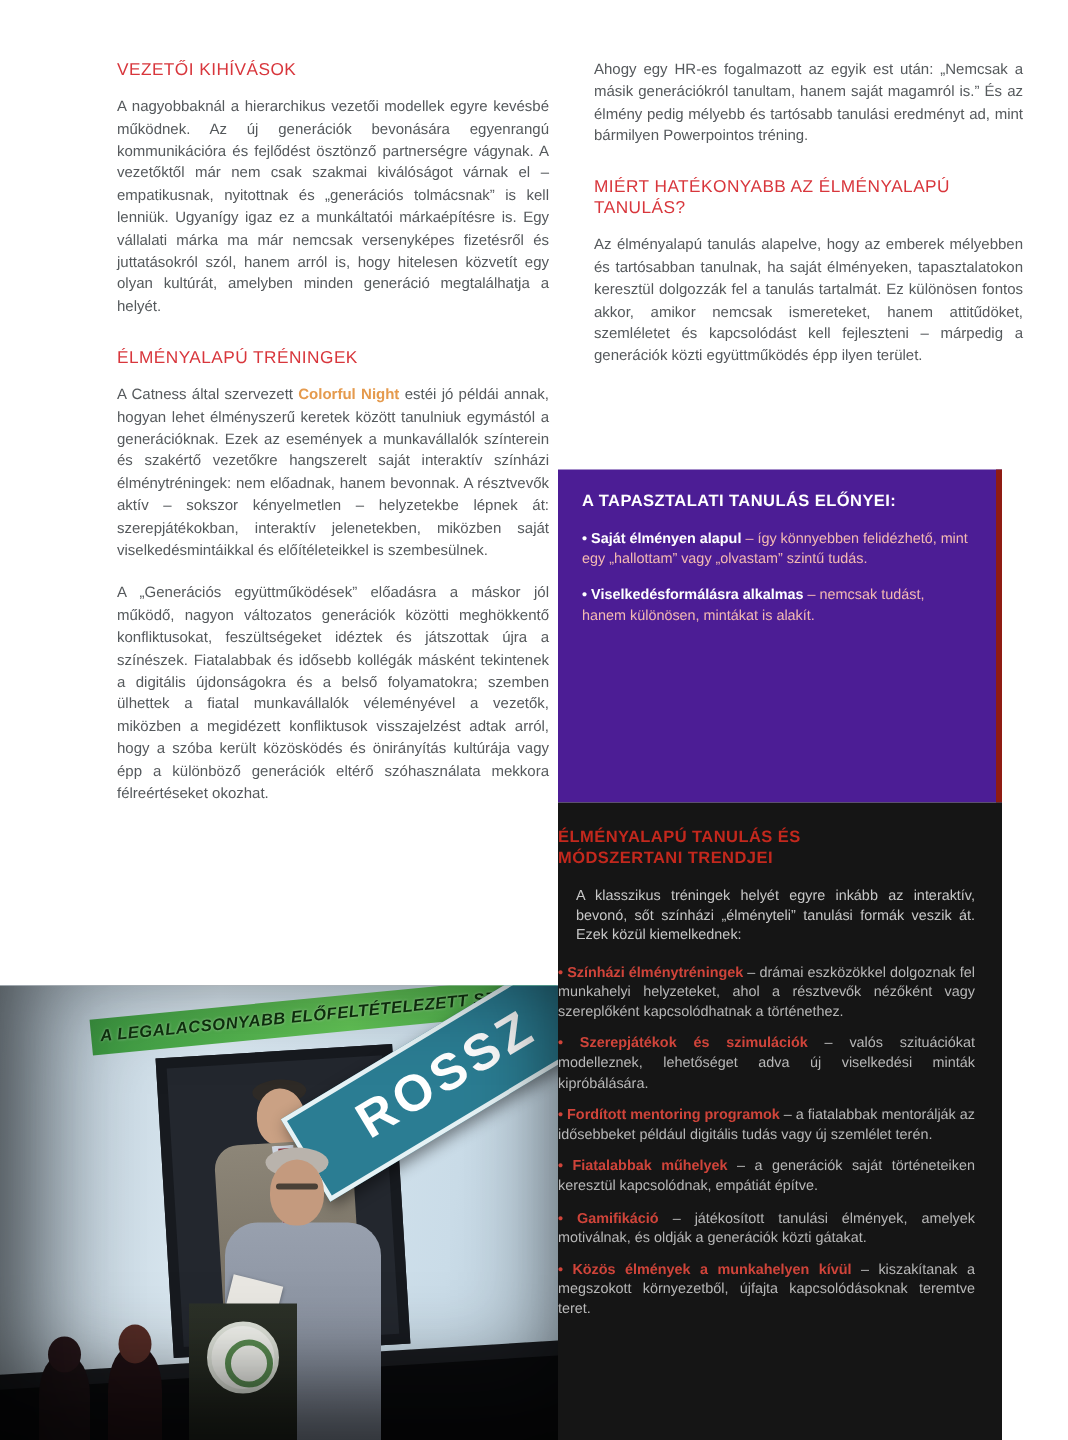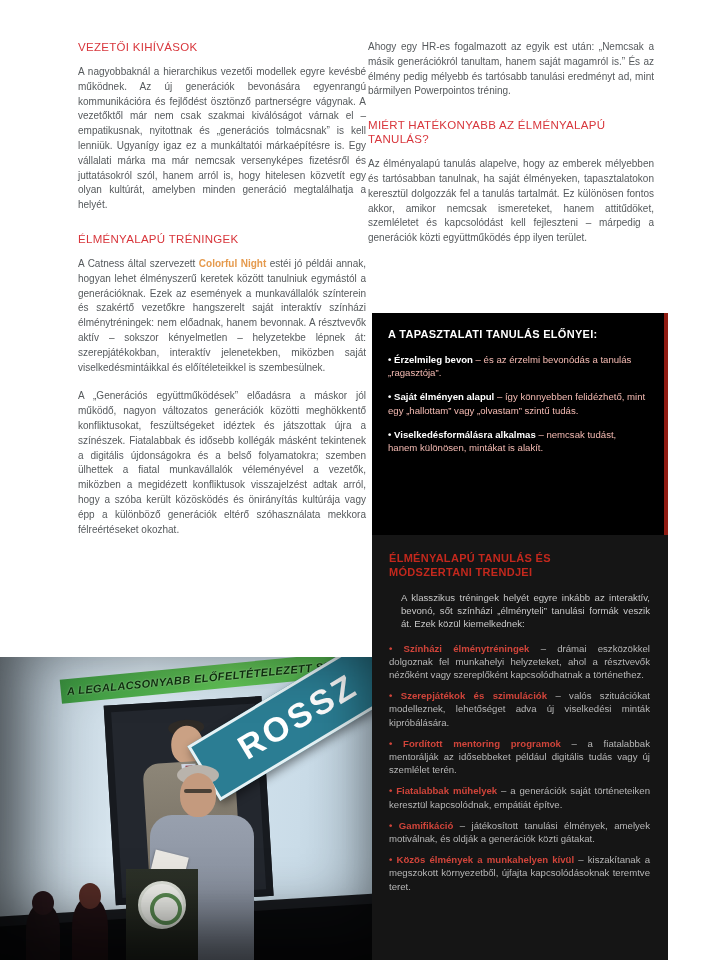--- a/index.html
+++ b/index.html
@@ -5,51 +5,51 @@
   html,body{margin:0;padding:0;}
   body{
     width:712px;height:960px;position:relative;overflow:hidden;
     background:#ffffff;
     font-family:"Liberation Sans", sans-serif;
     -webkit-font-smoothing:antialiased;
   }
   
   .col{position:absolute;top:40px;}
   .col-left{left:78px;width:288px;}
-  .col-right{left:368px;width:286px;}
+  .col-right{left:396px;width:286px;}
   .sec-heading{
     color:#d8363c;font-size:11.5px;font-weight:400;letter-spacing:.3px;
     margin:0 0 11px 0;text-transform:uppercase;line-height:14px;
   }
   .sec-heading.mt{margin-top:19px;}
   .body-p{
     color:#55595c;font-size:10px;line-height:14.8px;text-align:justify;
     margin:0 0 14px 0;
   }
   .link{color:#e59a4d;font-weight:700;text-decoration:none;}
   
   .benefits-box{
     position:absolute;left:372px;top:313px;width:296px;height:222px;
-    background:#000000;box-sizing:border-box;padding:15px 18px 10px 16px;
+    background:#4c1d95;box-sizing:border-box;padding:15px 18px 10px 16px;
     border-right:4px solid #8f1b12;
   }
   .benefits-title{
     color:#ffffff;font-size:11px;font-weight:700;letter-spacing:.3px;
     margin:0 0 12px 0;line-height:13px;
   }
   .benefit-item{
     color:#f4bab2;font-size:9.6px;line-height:13.2px;margin:0 0 11px 0;
     text-align:left;
   }
   .benefit-item::before{content:"• ";color:#ffffff;font-weight:700;}
   .benefit-item .b{color:#ffffff;font-weight:700;}
   
   .trends-panel{
     position:absolute;left:372px;top:535px;width:296px;height:425px;
-    background:#151515;box-sizing:border-box;padding:16px 18px 10px 17px;
+    background:#151515;box-sizing:border-box;padding:16px 18px 10px 0;
   }
   .trends-heading{
     color:#c3281d;font-size:11px;font-weight:700;letter-spacing:.3px;
     margin:0 0 12px 0;line-height:14px;text-transform:uppercase;
   }
   .trends-intro{
     color:#c7c7c7;font-size:9.6px;line-height:13.2px;margin:0 0 11px 12px;
     text-align:justify;
   }
   .trend-item{
@@ -125,21 +125,20 @@
 <div class="col col-right">
   <p class="body-p">Ahogy egy HR-es fogalmazott az egyik est után: „Nemcsak a másik generációkról tanultam, hanem saját magamról is.” És az élmény pedig mélyebb és tartósabb tanulási eredményt ad, mint bármilyen Powerpointos tréning.</p>
 
   <h3 class="sec-heading mt">MIÉRT HATÉKONYABB AZ ÉLMÉNYALAPÚ TANULÁS?</h3>
   <p class="body-p">Az élményalapú tanulás alapelve, hogy az emberek mélyebben és tartósabban tanulnak, ha saját élményeken, tapasztalatokon keresztül dolgozzák fel a tanulás tartalmát. Ez különösen fontos akkor, amikor nemcsak ismereteket, hanem attitűdöket, szemléletet és kapcsolódást kell fejleszteni – márpedig a generációk közti együttműködés épp ilyen terület.</p>
 </div>
 
 <div class="benefits-box">
   <h4 class="benefits-title">A TAPASZTALATI TANULÁS ELŐNYEI:</h4>
 
-  <p class="benefit-item"><span class="b">Érzelmileg bevon</span><span> – és az érzelmi bevonódás a tanulás „ragasztója”.</span></p>
   <p class="benefit-item"><span class="b">Saját élményen alapul</span><span> – így könnyebben felidézhető, mint egy „hallottam” vagy „olvastam” szintű tudás.</span></p>
   <p class="benefit-item"><span class="b">Viselkedésformálásra alkalmas</span><span> – nemcsak tudást, hanem különösen, mintákat is alakít.</span></p>
 </div>
 
 <div class="trends-panel">
   <h4 class="trends-heading"><span>ÉLMÉNYALAPÚ TANULÁS ÉS</span><br><span>MÓDSZERTANI TRENDJEI</span></h4>
 
   <p class="trends-intro">A klasszikus tréningek helyét egyre inkább az interaktív, bevonó, sőt színházi „élményteli” tanulási formák veszik át. Ezek közül kiemelkednek:</p>
 
   <p class="trend-item"><span class="lead">Színházi élménytréningek</span><span> – drámai eszközökkel dolgoznak fel munkahelyi helyzeteket, ahol a résztvevők nézőként vagy szereplőként kapcsolódhatnak a történethez.</span></p>

